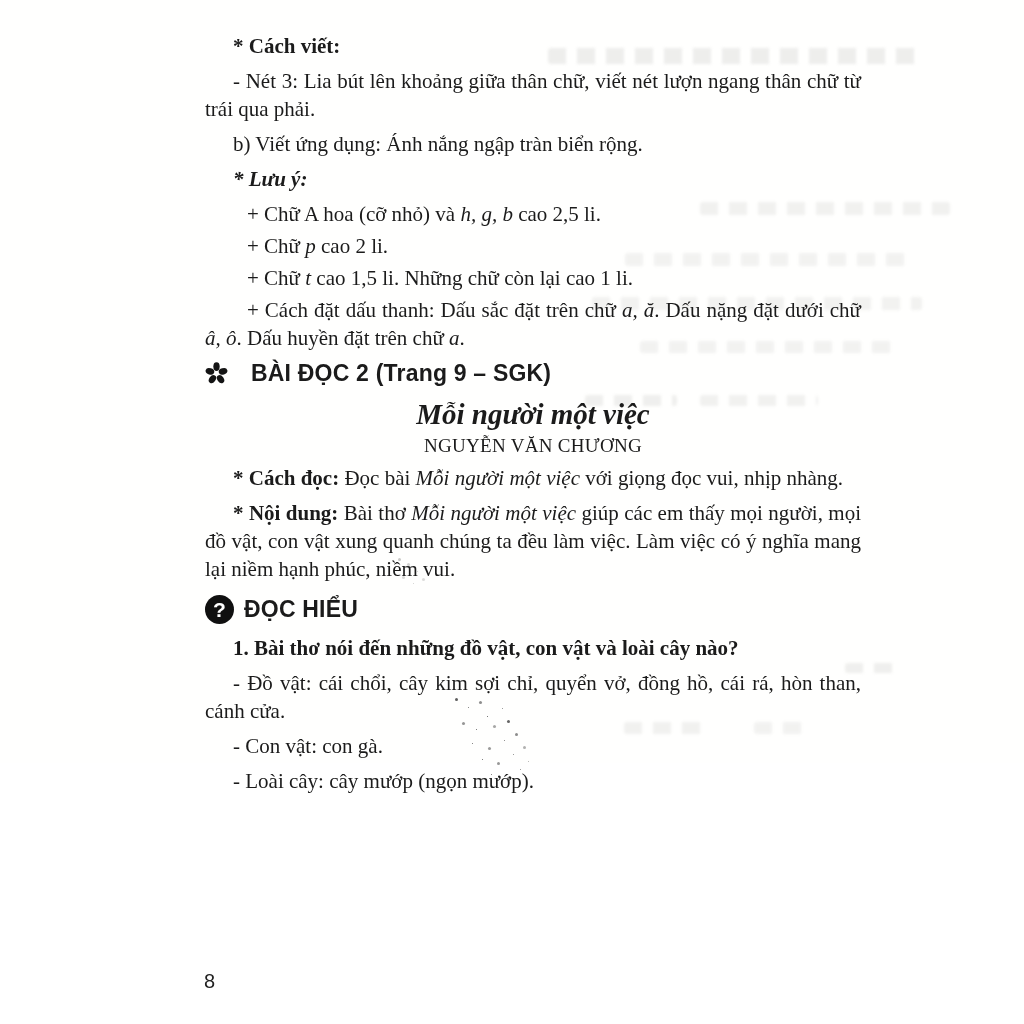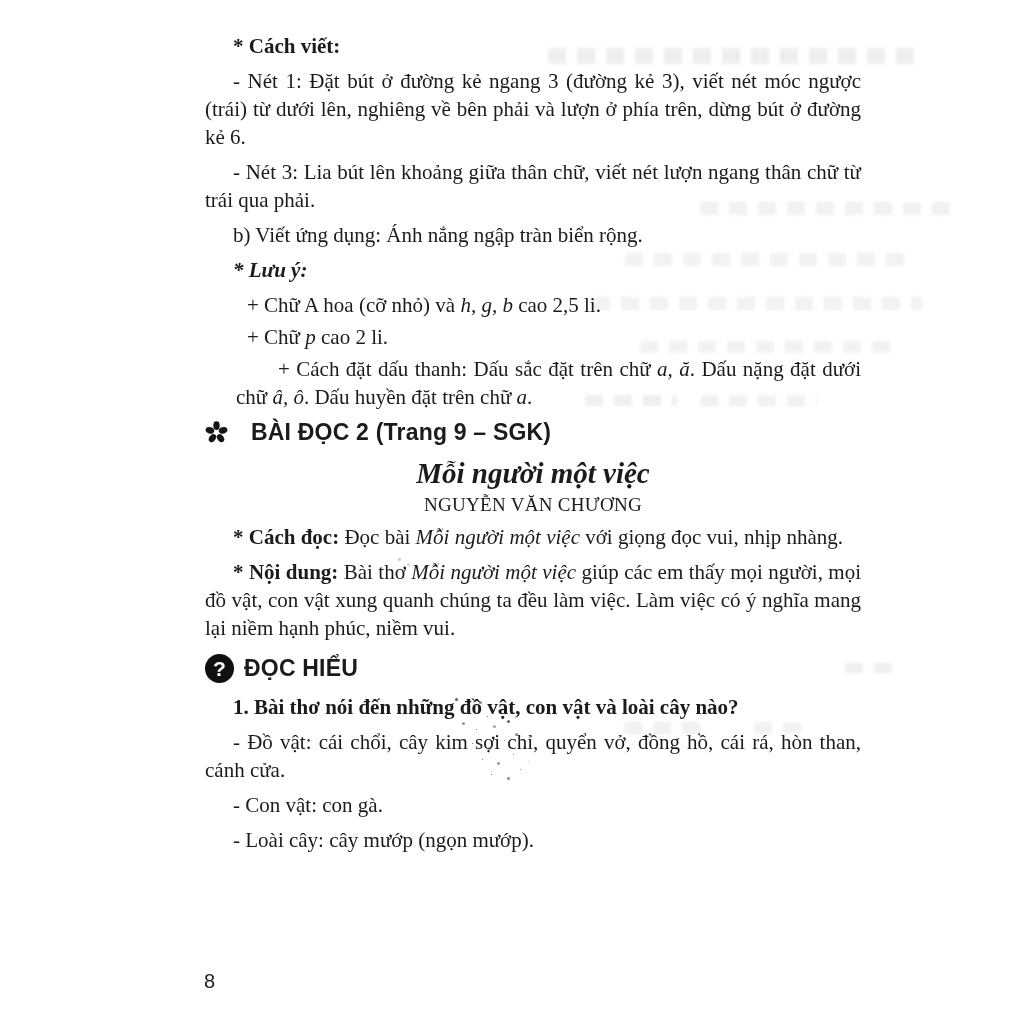--- a/index.html
+++ b/index.html
@@ -24,21 +24,21 @@
     font-size: 21px;
     line-height: 28px;
     text-align: justify;
     margin: 0 0 7px 0;
     text-indent: 28px;
   }
   .bold { font-weight: bold; }
   .it   { font-style: italic; }
   .bi   { font-weight: bold; font-style: italic; }
   .note { text-indent: 42px; margin-bottom: 4px; }
-  .note-last { margin-bottom: 5px; margin-left: 31px; }
+  .note-last { margin-bottom: 5px; }
   .h-sans {
     font-family: "Liberation Sans", sans-serif;
     font-size: 23px;
     font-weight: bold;
     letter-spacing: .2px;
     display: flex;
     align-items: center;
     gap: 10px;
     line-height: 32px;
   }
@@ -149,33 +149,33 @@
   <div class="ghost" style="left:624px; top:722px; width:80px; height:12px; opacity:.45;"></div>
   <div class="ghost" style="left:754px; top:722px; width:58px; height:12px; opacity:.4;"></div>
 
   <span class="speck speck-dark" style="left:455px; top:698px;"></span>
   <span class="speck speck-light" style="left:398px; top:558px;"></span>
 
   <div class="content">
 
     <p class="p bold">* Cách viết:</p>
 
-    <p class="p">- Nét 1: Đặt bút ở đường kẻ ngang 3 (đường kẻ 3), viết nét móc ngược (trái) từ dưới lên, nghiêng về bên phải và lượn ở phía trên, dừng bút ở đường kẻ 6.</p>
 
 
     <p class="p">- Nét 3: Lia bút lên khoảng giữa thân chữ, viết nét lượn ngang thân chữ từ trái qua phải.</p>
 
     <p class="p">b) Viết ứng dụng: Ánh nắng ngập tràn biển rộng.</p>
 
     <p class="p bi">* Lưu ý:</p>
 
     <p class="p note"><span>+ Chữ A hoa (cỡ nhỏ) và </span><span class="it">h, g, b</span><span> cao 2,5 li.</span></p>
 
     <p class="p note"><span>+ Chữ </span><span class="it">p</span><span> cao 2 li.</span></p>
 
+    <p class="p note"><span>+ Chữ </span><span class="it">t</span><span> cao 1,5 li. Những chữ còn lại cao 1 li.</span></p>
 
     <p class="p note note-last"><span>+ Cách đặt dấu thanh: Dấu sắc đặt trên chữ </span><span class="it">a, ă</span><span>. Dấu nặng đặt dưới chữ </span><span class="it">â, ô</span><span>. Dấu huyền đặt trên chữ </span><span class="it">a</span><span>.</span></p>
 
     <div class="h-sans h1m">
       <span class="flower-wrap">
         <svg viewBox="0 0 24 24" width="23" height="23" aria-hidden="true">
           <g fill="#141414">
             <ellipse cx="12" cy="4.8" rx="3.3" ry="4.6"></ellipse>
             <ellipse cx="12" cy="4.8" rx="3.3" ry="4.6" transform="rotate(72 12 12)"></ellipse>
             <ellipse cx="12" cy="4.8" rx="3.3" ry="4.6" transform="rotate(144 12 12)"></ellipse>

